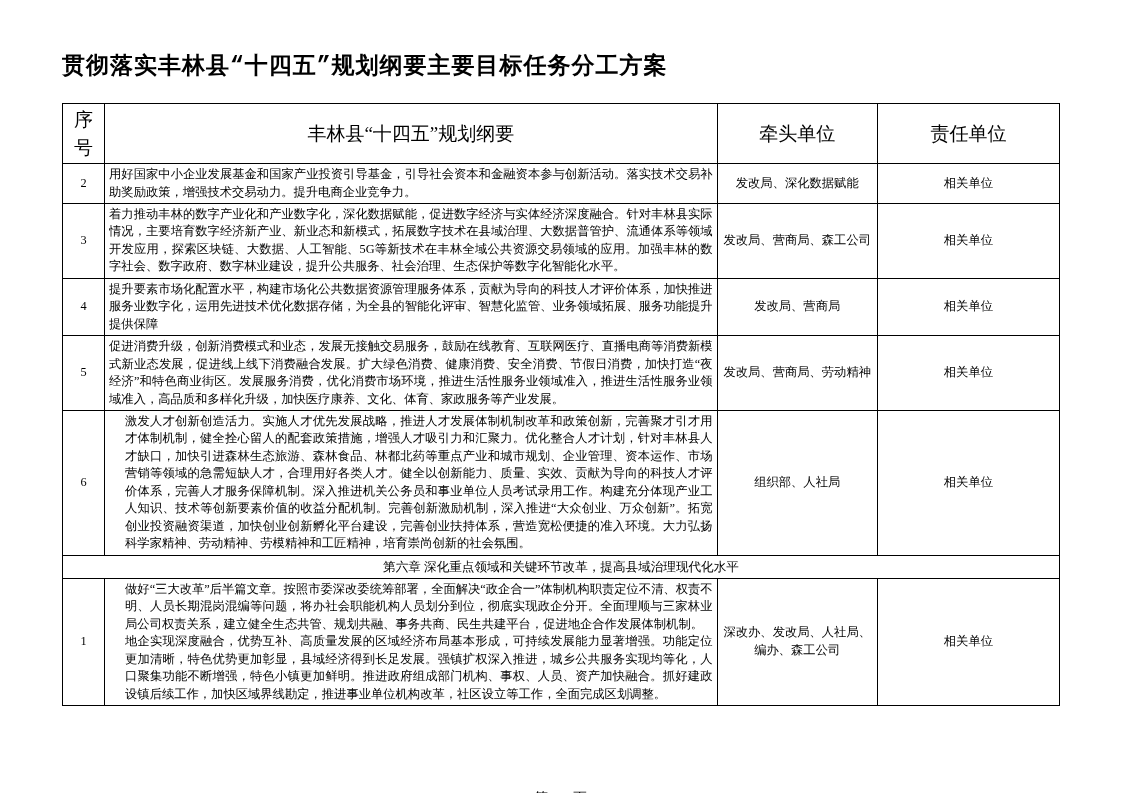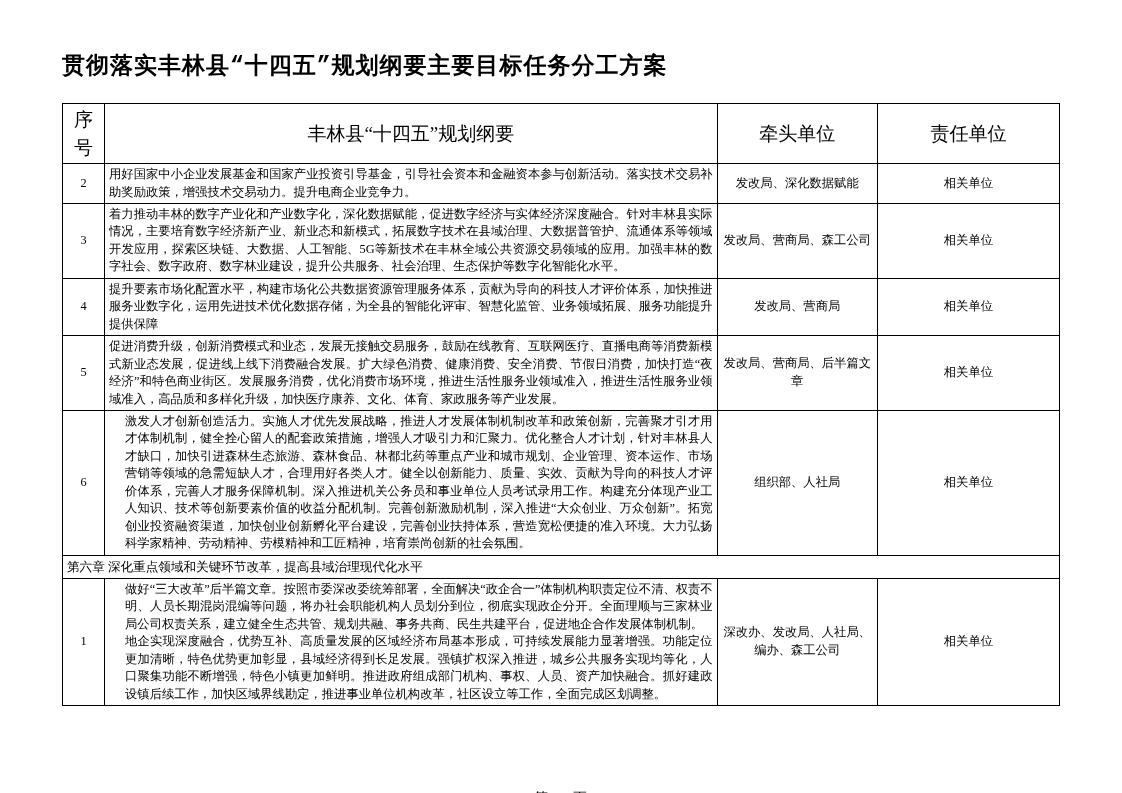--- a/index.html
+++ b/index.html
@@ -58,21 +58,21 @@
   .c-body {
     text-align: justify;
     text-justify: inter-ideograph;
     padding: 3px 5px;
     line-height: 1.42;
   }
   .clip-6 { max-height: 148px; overflow: hidden; }
   .clip-8 { max-height: 146px; overflow: hidden; margin-left: 16px; }
 
   .section-row td {
-    text-align: left;
+    text-align: center;
     padding-left: 28px;
     font-size: 12.6px;
     padding-top: 3px;
     padding-bottom: 3px;
   }
   .footer {
     position: absolute;
     left: 0;
     right: 0;
     bottom: 36px;
@@ -124,21 +124,21 @@
         <td class="c-body">提升要素市场化配置水平，构建市场化公共数据资源管理服务体系，贡献为导向的科技人才评价体系，加快推进服务业数字化，运用先进技术优化数据存储，为全县的智能化评审、智慧化监管、业务领域拓展、服务功能提升提供保障</td>
         <td class="c-center">发改局、营商局</td>
         <td class="c-center">相关单位</td>
       </tr>
 
       <tr>
         <td class="c-center">5</td>
         <td class="c-body">
           <div class="clip-6">促进消费升级，创新消费模式和业态，发展无接触交易服务，鼓励在线教育、互联网医疗、直播电商等消费新模式新业态发展，促进线上线下消费融合发展。扩大绿色消费、健康消费、安全消费、节假日消费，加快打造“夜经济”和特色商业街区。发展服务消费，优化消费市场环境，推进生活性服务业领域准入，推进生活性服务业领域准入，高品质和多样化升级，加快医疗康养、文化、体育、家政服务等产业发展。</div>
         </td>
-        <td class="c-center">发改局、营商局、后半篇文章</td>
+        <td class="c-center">发改局、营商局、劳动精神</td>
         <td class="c-center">相关单位</td>
       </tr>
 
       <tr>
         <td class="c-center">6</td>
         <td class="c-body">
           <div class="clip-8">激发人才创新创造活力。实施人才优先发展战略，推进人才发展体制机制改革和政策创新，完善聚才引才用才体制机制，健全拴心留人的配套政策措施，增强人才吸引力和汇聚力。优化整合人才计划，针对丰林县人才缺口，加快引进森林生态旅游、森林食品、林都北药等重点产业和城市规划、企业管理、资本运作、市场营销等领域的急需短缺人才，合理用好各类人才。健全以创新能力、质量、实效、贡献为导向的科技人才评价体系，完善人才服务保障机制。深入推进机关公务员和事业单位人员考试录用工作。构建充分体现产业工人知识、技术等创新要素价值的收益分配机制。完善创新激励机制，深入推进“大众创业、万众创新”。拓宽创业投资融资渠道，加快创业创新孵化平台建设，完善创业扶持体系，营造宽松便捷的准入环境。大力弘扬科学家精神、劳动精神、劳模精神和工匠精神，培育崇尚创新的社会氛围。</div>
         </td>
         <td class="c-center">组织部、人社局</td>
         <td class="c-center">相关单位</td>

